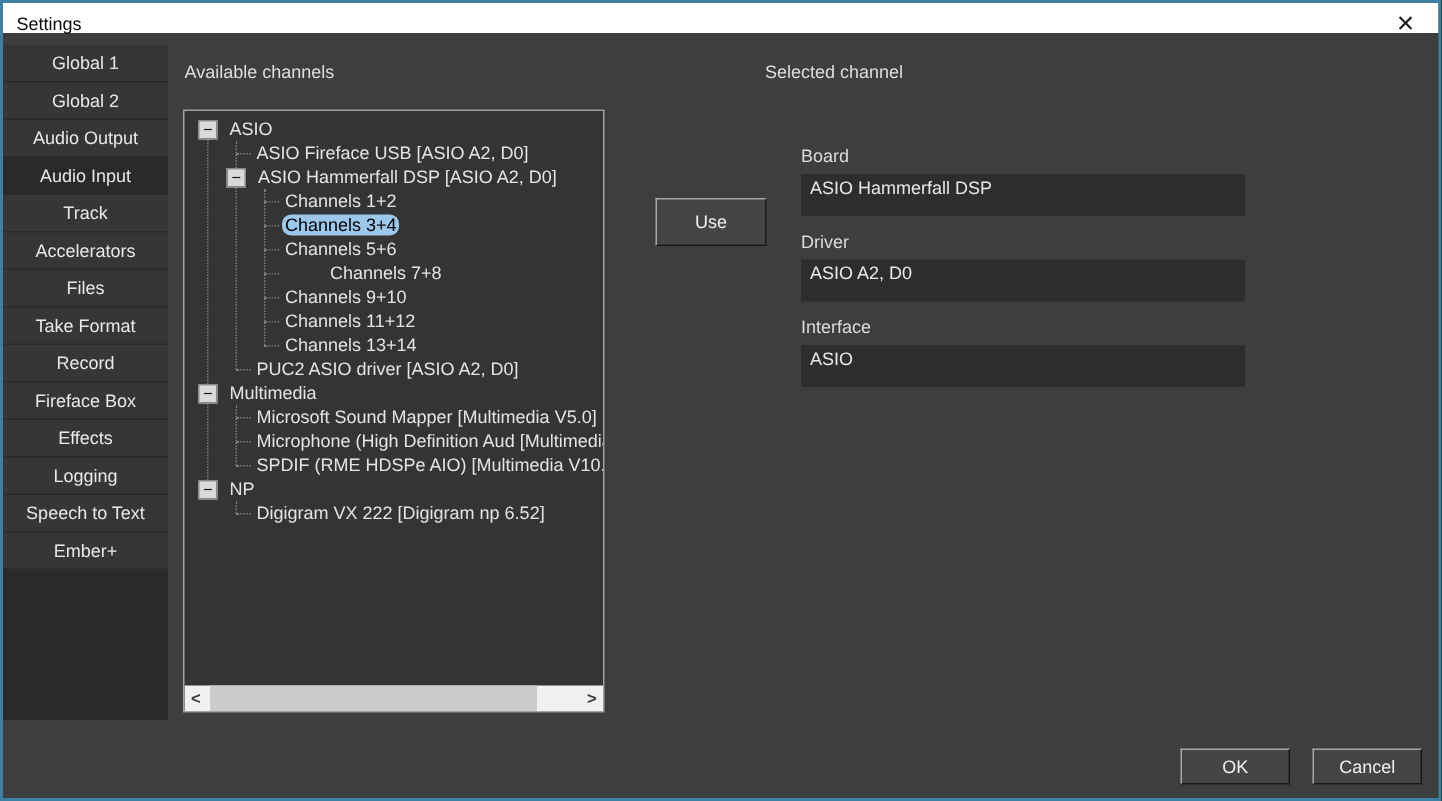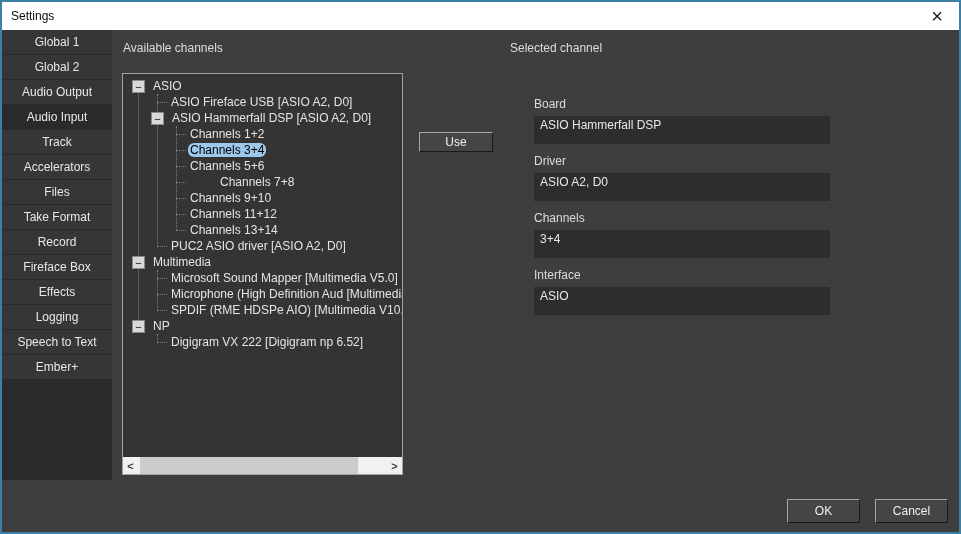--- a/index.html
+++ b/index.html
@@ -6,21 +6,21 @@
   html, body { width: 961px; height: 534px; background: #1e1e1e; }
   body { font-family: "Liberation Sans", sans-serif; }
 
   .window {
     position: relative; width: 961px; height: 534px;
     border: 2px solid #3c7fa0; border-color: #3d80a6;
     background: #3e3e3e; overflow: hidden;
   }
 
   
-  .titlebar { position: absolute; left: 0; top: 0; right: 0; height: 28px; background: #ffffff; }
+  .titlebar { position: absolute; left: 0; top: 0; right: 0; height: 20px; background: #ffffff; }
   .title-text { position: absolute; left: 9px; top: 7px; font-size: 12px; color: #0a0a0a; }
   .close-btn {
     position: absolute; right: 4px; top: 0; width: 36px; height: 28px;
     display: flex; align-items: center; justify-content: center; cursor: pointer;
   }
   .close-btn span { font-size: 20px; line-height: 20px; color: #1a1a1a; font-weight: 300; }
 
   
   .sidebar { position: absolute; left: 0; top: 28px; width: 110px; height: 450px; background: #2a2a2a; }
   .side-item {
@@ -63,21 +63,21 @@
   }
   .sb-left { left: 0; } .sb-right { right: 0; }
   .sb-thumb { position: absolute; left: 17px; top: 0; width: 218px; height: 17px; background: #cccccc; }
 
   
   .btn3d {
     position: absolute; background: #454545; color: #f0f0f0; font-size: 12px;
     border: 1px solid; border-color: #a5a5a5 #181818 #181818 #a5a5a5;
     display: flex; align-items: center; justify-content: center; cursor: pointer;
   }
-  .use-btn { left: 417px; top: 130px; width: 74px; height: 20px; }
+  .use-btn { left: 435px; top: 130px; width: 74px; height: 32px; }
   .ok-btn { left: 785px; top: 497px; width: 73px; height: 24px; }
   .cancel-btn { left: 873px; top: 497px; width: 73px; height: 24px; }
 
   
   .fields { position: absolute; left: 508px; top: 95px; width: 296px; margin-left: 24px; }
   .field-block { margin-bottom: 10px; }
   .f-label { font-size: 12px; color: #dcdcdc; margin-bottom: 5px; height: 14px; }
   .f-value {
     height: 28px; line-height: 19px; background: #2d2d2d; color: #e8e8e8;
     font-size: 12px; padding-left: 6px; white-space: nowrap; overflow: hidden;
@@ -257,24 +257,20 @@
   <div class="fields">
       <div class="field-block">
     <div class="f-label">Board</div>
     <div class="f-value">ASIO Hammerfall DSP</div>
   </div>
       <div class="field-block">
     <div class="f-label">Driver</div>
     <div class="f-value">ASIO A2, D0</div>
   </div>
       <div class="field-block">
-    <div class="f-label">Channels</div>
-    <div class="f-value">3+4</div>
-  </div>
-      <div class="field-block">
     <div class="f-label">Interface</div>
     <div class="f-value">ASIO</div>
   </div>
     </div>
 
   <div class="btn3d ok-btn">
     <span>OK</span>
   </div>
   <div class="btn3d cancel-btn">
     <span>Cancel</span>

